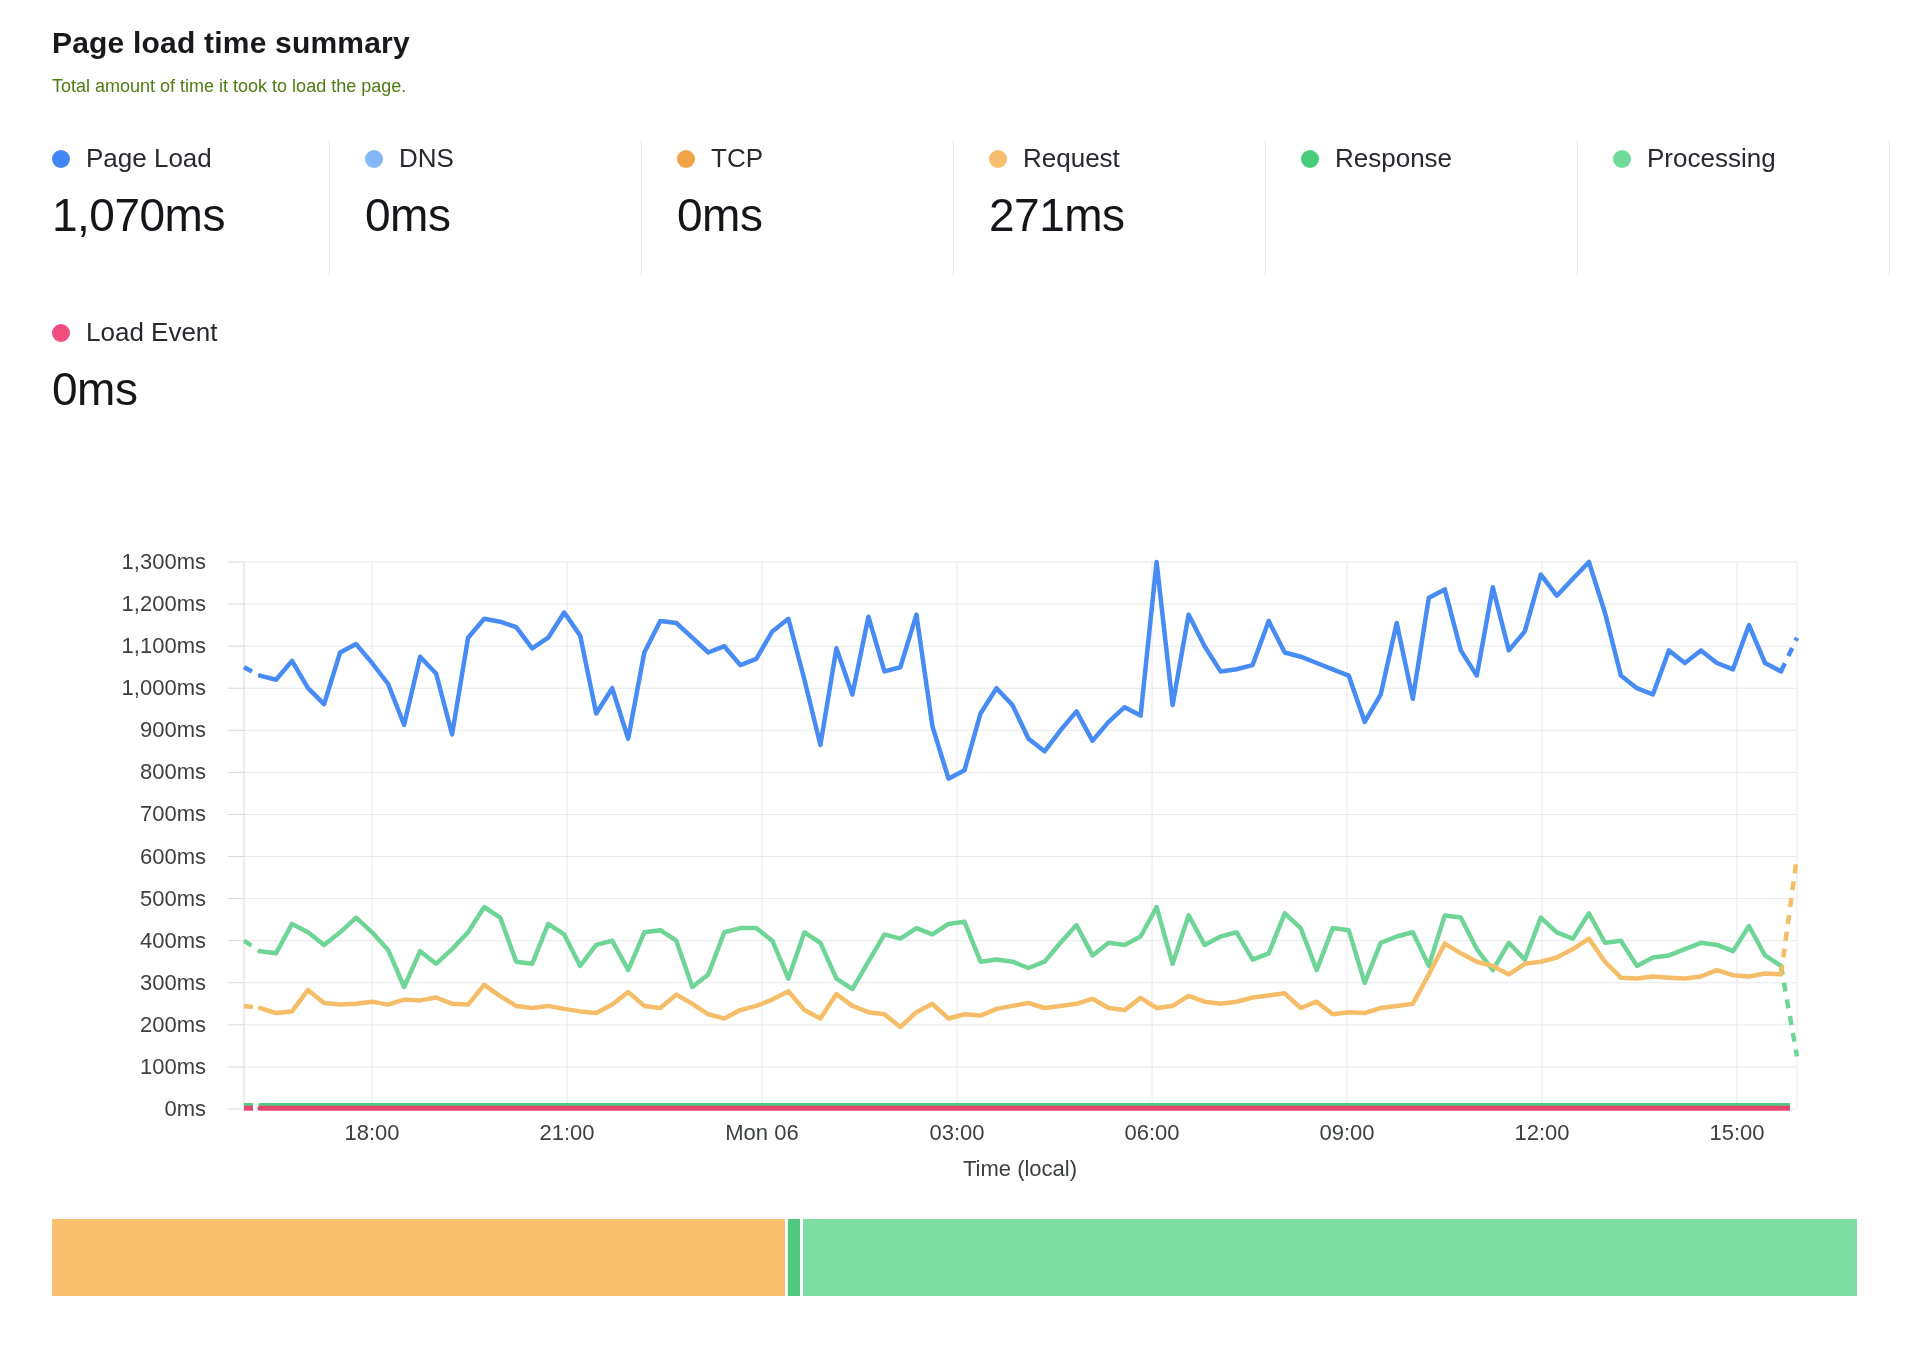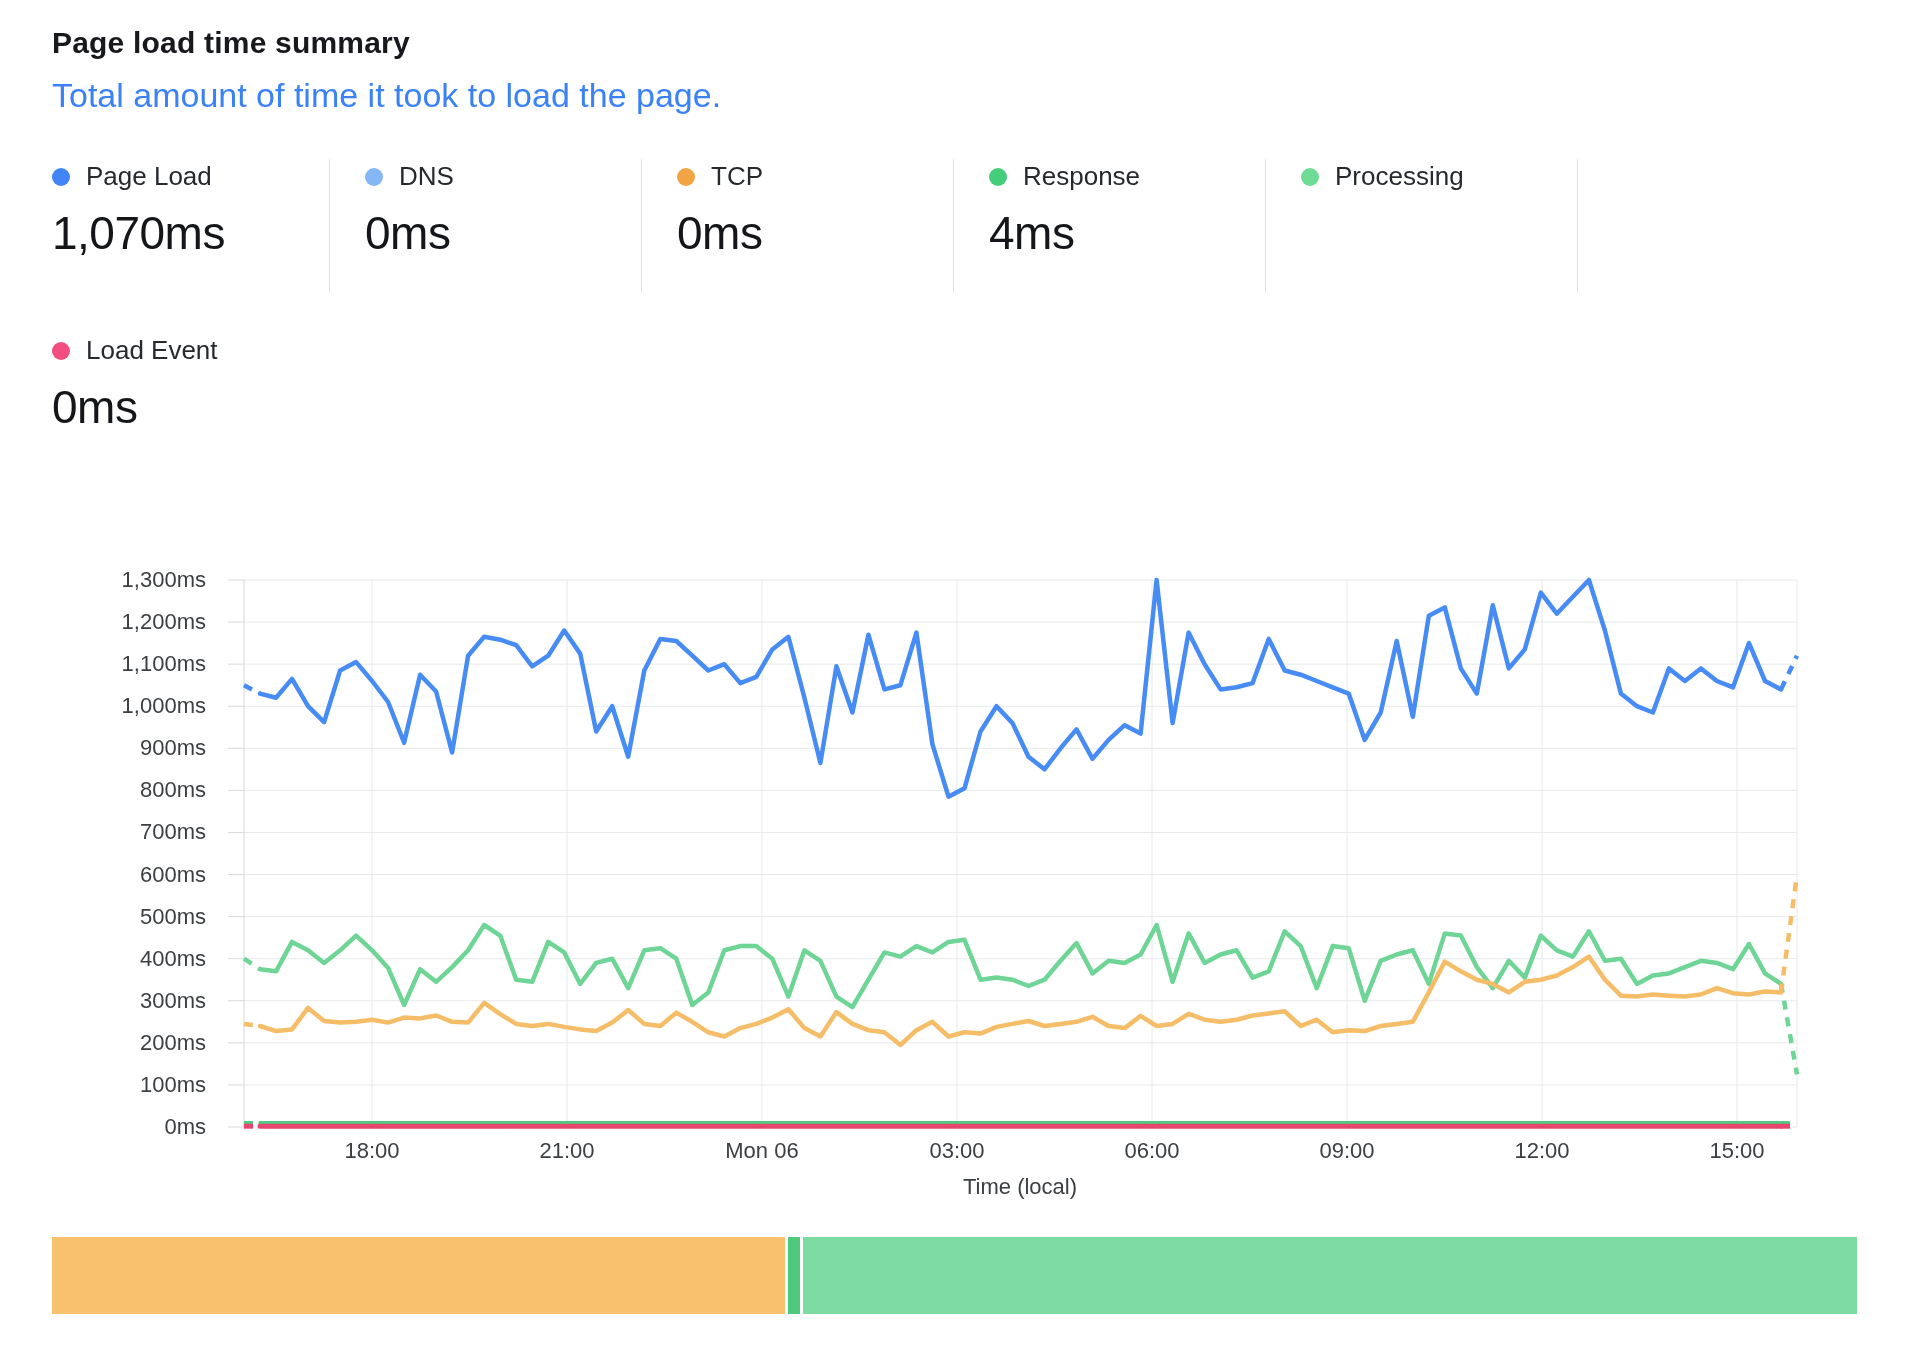--- a/index.html
+++ b/index.html
@@ -1,19 +1,19 @@
 <!DOCTYPE html>
 <html><head>
 <meta charset="utf-8">
 <style>
   html,body{margin:0;padding:0;background:#ffffff;}
   body{width:1910px;height:1352px;font-family:"Liberation Sans",sans-serif;color:#202124;overflow:hidden;}
   .wrap{padding:26px 0 0 52px;}
   .title{font-size:30px;font-weight:700;margin:0 0 16px 0;color:#17191d;letter-spacing:.2px;}
-  .subtitle{font-size:34px;color:#3b82f6;margin:0 0 44px 0;font-weight:400;}
+  .subtitle{font-size:18px;color:#4d7c0f;margin:0 0 44px 0;font-weight:400;}
   .legend-row{display:flex;align-items:center;}
   .legend-cell{width:312px;box-sizing:border-box;border-right:1px solid #e3e4e6;padding:2px 0 0 35px;height:134px;}
   .legend-cell:first-child{width:278px;padding-left:0;}
   .legend-cell.single{border-right:none;width:auto;height:auto;padding-left:0;}
   .legend-lab{display:flex;align-items:center;font-size:26px;color:#26292e;}
   .dot{width:18px;height:18px;border-radius:50%;display:inline-block;margin-right:16px;flex:none;}
   .legend-val{margin-top:14px;font-size:46px;font-weight:400;color:#141619;letter-spacing:-.5px;}
   .row2{margin-top:40px;}
   svg.chart{display:block;margin-top:20px;}
   .grid{stroke:#e7e8ea;stroke-width:1;}
@@ -46,24 +46,30 @@
       </div>
       <div class="legend-cell">
         <div class="legend-lab">
           <span class="dot" style="background: rgb(242, 164, 68);"></span>
           <span>TCP</span>
         </div>
         <div class="legend-val">0ms</div>
       </div>
       <div class="legend-cell">
         <div class="legend-lab">
+          <span class="dot" style="background: rgb(246, 191, 110);"></span>
+          <span>Request</span>
+        </div>
+        <div class="legend-val">271ms</div>
+      </div>
+      <div class="legend-cell">
+        <div class="legend-lab">
           <span class="dot" style="background: rgb(69, 205, 124);"></span>
           <span>Response</span>
         </div>
-        <div class="legend-val">4ms</div>
       </div>
       <div class="legend-cell">
         <div class="legend-lab">
           <span class="dot" style="background: rgb(110, 220, 150);"></span>
           <span>Processing</span>
         </div>
       </div>
     </div>
   <div class="legend-row row2" id="legend-row2">
       <div class="legend-cell single">

